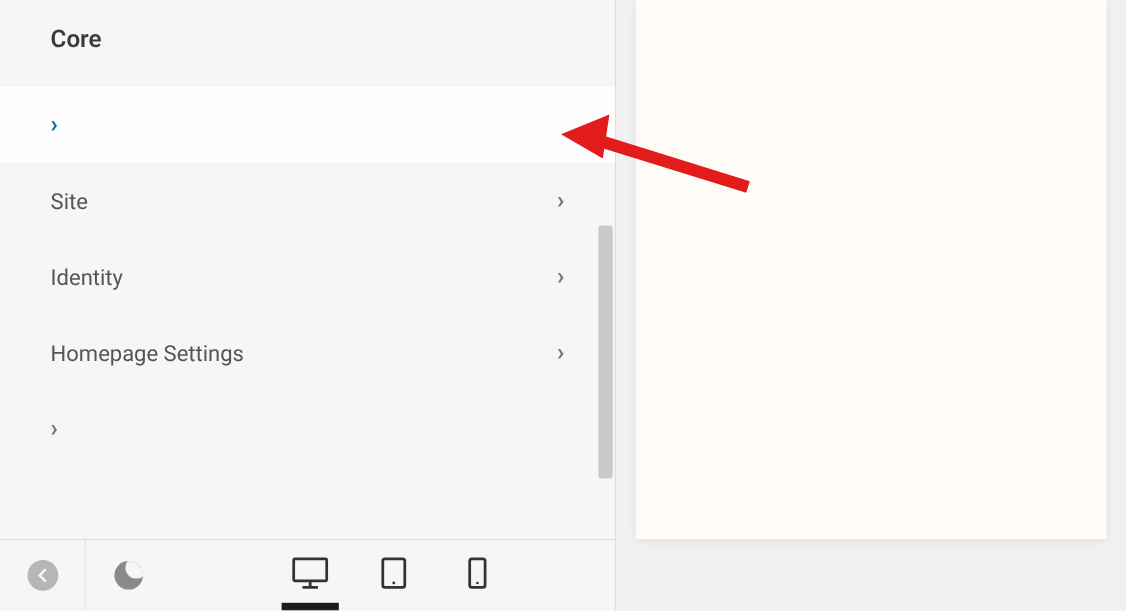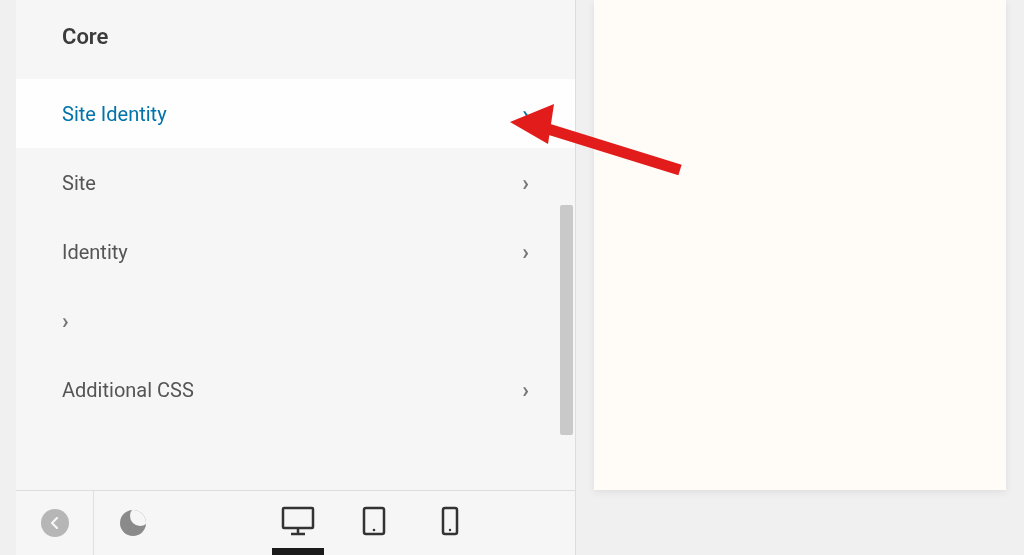--- a/index.html
+++ b/index.html
@@ -12,21 +12,20 @@
       width: 1024px;
       height: 555px;
       position: relative;
       background: #f0f0f0;
       overflow: hidden;
     }
     .container {
       display: flex;
       width: 100%;
       height: 100%;
-      padding-left: 16px;
     }
     .sidebar {
       width: 560px;
       height: 100%;
       background: #f6f6f6;
       display: flex;
       flex-direction: column;
       border-right: 1px solid #ddd;
       position: relative;
     }
@@ -177,36 +176,35 @@
   </style>
 </head>
 <body>
 
 <div class="container">
   <div class="sidebar">
     <div class="sidebar-inner">
       <div class="section-header">Core</div>
       <div class="menu-list">
         <div class="menu-item active">
-          <span>Site Identity</span>
           <span class="chevron">›</span>
         </div>
         <div class="menu-item">
           <span>Site</span>
           <span class="chevron">›</span>
         </div>
         <div class="menu-item">
           <span>Identity</span>
           <span class="chevron">›</span>
         </div>
         <div class="menu-item">
-          <span class="chevron">›</span>
-        </div>
-        <div class="menu-item">
-          <span>Additional CSS</span>
+          <span>Homepage Settings</span>
+          <span class="chevron">›</span>
+        </div>
+        <div class="menu-item">
           <span class="chevron">›</span>
         </div>
       </div>
       <div class="scrollbar-track"></div>
     </div>
     <div class="bottombar">
       <div class="bottom-left">
         <div class="bottom-btn">
           <div class="icon-circle-left">
             <svg width="10" height="12" viewBox="0 0 10 12">

